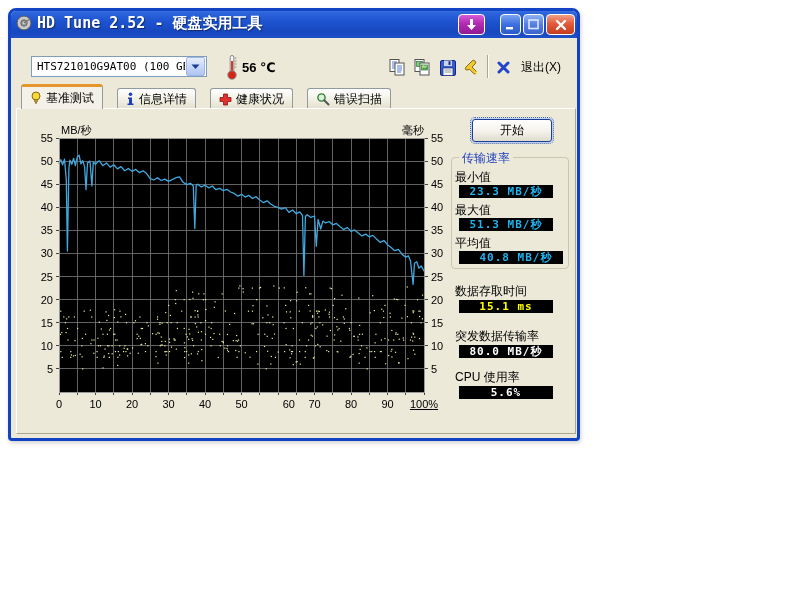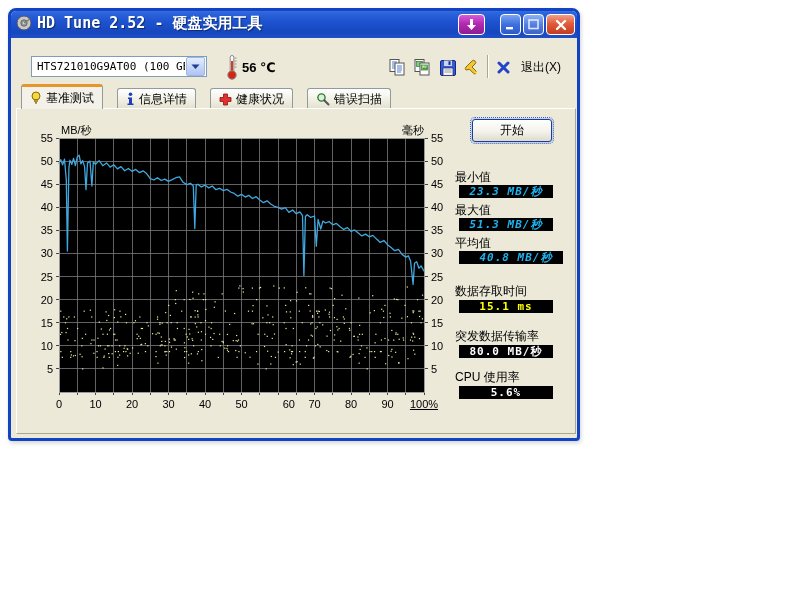--- a/index.html
+++ b/index.html
@@ -80,21 +80,21 @@
     position:absolute;left:434px;top:48px;width:118px;height:112px;
     border:1px solid #C9C7B2;border-radius:4px;box-sizing:border-box;
   }
   .group-title{position:absolute;left:7px;top:-8px;background:#ECE9D8;padding:0 3px;color:#1E3FBF;font-size:12px;}
   .field-label{position:absolute;left:438px;font-size:12px;white-space:nowrap;}
   .lcd{
     position:absolute;left:442px;width:94px;height:13px;background:#000;
     font-family:"DejaVu Sans Mono",monospace;font-weight:bold;font-size:11px;line-height:13px;
     text-align:center;letter-spacing:1px;white-space:nowrap;
   }
-  .lcd.cyan{color:#1FB4F0;font-style:italic;}
+  .lcd.cyan{color:#1FB4F0;}
   .lcd.yellow{color:#FFFF00;}
   .lcd.white{color:#FFFFFF;}
 </style>
 </head>
 <body>
 
 <div class="window">
 
   <div class="titlebar">
     <svg class="app-icon" viewBox="0 0 16 16">
@@ -773,20 +773,23 @@
         <rect x="176.51451587256042" y="202.06130324843593" width="1.2" height="1.2" fill="#EFEF9E"></rect>
         <rect x="116.69137000959365" y="152.0667553264072" width="1.2" height="1.2" fill="#EFEF9E"></rect>
         <rect x="224.66317223288115" y="149.3047484774346" width="1.2" height="1.2" fill="#EFEF9E"></rect>
         <rect x="299.5469132303446" y="224.53636363636363" width="1.2" height="1.2" fill="#EFEF9E"></rect>
         <polyline points="0.0,25.4 1.8,21.7 3.6,26.8 5.5,21.2 7.3,41.6 8.4,113.1 9.9,30.0 10.9,22.2 12.8,26.3 14.6,20.3 16.4,27.7 18.3,18.9 20.1,17.1 21.9,25.9 23.7,22.6 25.6,28.6 27.0,51.7 28.5,24.9 31.0,23.1 32.9,48.0 34.3,24.0 36.5,26.3 40.1,22.6 43.8,27.7 47.5,24.9 51.1,29.1 54.8,26.8 58.4,30.9 62.0,28.6 65.7,32.8 69.3,30.5 73.0,33.3 76.7,31.4 80.3,34.6 84.0,32.8 87.6,35.6 91.3,40.6 94.9,42.0 98.5,39.7 102.2,42.5 105.8,41.1 109.5,43.4 113.2,41.6 116.8,39.7 120.5,38.8 124.1,44.3 127.8,46.6 131.4,45.3 134.3,48.0 135.8,90.5 137.2,47.1 138.7,46.2 142.3,49.0 146.0,47.1 149.7,49.9 153.3,48.0 156.9,51.7 160.6,50.3 164.3,52.6 167.9,51.3 171.6,54.0 175.2,55.4 178.8,58.2 182.5,56.3 186.2,59.1 189.8,57.3 193.4,60.5 197.1,58.7 200.8,61.9 204.4,64.7 208.1,62.8 211.7,66.0 215.3,68.3 219.0,69.3 222.7,71.1 226.3,69.7 229.9,74.4 233.6,72.0 237.3,75.7 240.9,73.9 243.5,77.6 244.9,137.6 246.4,78.5 248.2,76.7 251.8,79.4 255.5,78.0 257.3,108.1 259.1,81.3 261.7,91.0 263.9,83.1 266.4,85.0 270.1,83.6 273.8,86.8 277.4,85.4 281.1,88.7 284.7,91.4 288.4,89.6 292.0,93.3 295.6,91.9 299.3,95.1 302.9,97.9 306.6,96.1 310.3,98.8 313.9,97.4 317.6,101.1 321.2,104.4 324.9,102.5 328.5,106.7 332.1,109.5 335.8,112.7 339.4,111.3 343.1,116.4 346.8,119.1 349.3,117.8 351.5,122.8 354.1,146.4 355.5,125.2 357.7,123.8 359.9,130.2 362.1,127.9 365.0,133.0" fill="none" stroke="#3FA9E0" stroke-width="1.3" stroke-linejoin="round" stroke-linecap="round"></polyline>
         <rect x="0" y="0" width="365" height="254" fill="none" stroke="#9A9A9A" stroke-width="1" shape-rendering="crispEdges"></rect>
       </svg>
 
     <div class="start-btn">开始</div>
 
+    <div class="groupbox">
+      <span class="group-title">传输速率</span>
+    </div>
     <span class="field-label" style="top:60px;">最小值</span>
     <div class="lcd cyan" style="top:76px;">23.3 MB/秒</div>
     <span class="field-label" style="top:93px;">最大值</span>
     <div class="lcd cyan" style="top:109px;">51.3 MB/秒</div>
     <span class="field-label" style="top:126px;">平均值</span>
     <div class="lcd cyan" style="top:142px;padding-left:10px;">40.8 MB/秒</div>
 
     <span class="field-label" style="top:174px;">数据存取时间</span>
     <div class="lcd yellow" style="top:191px;">15.1 ms</div>
 

